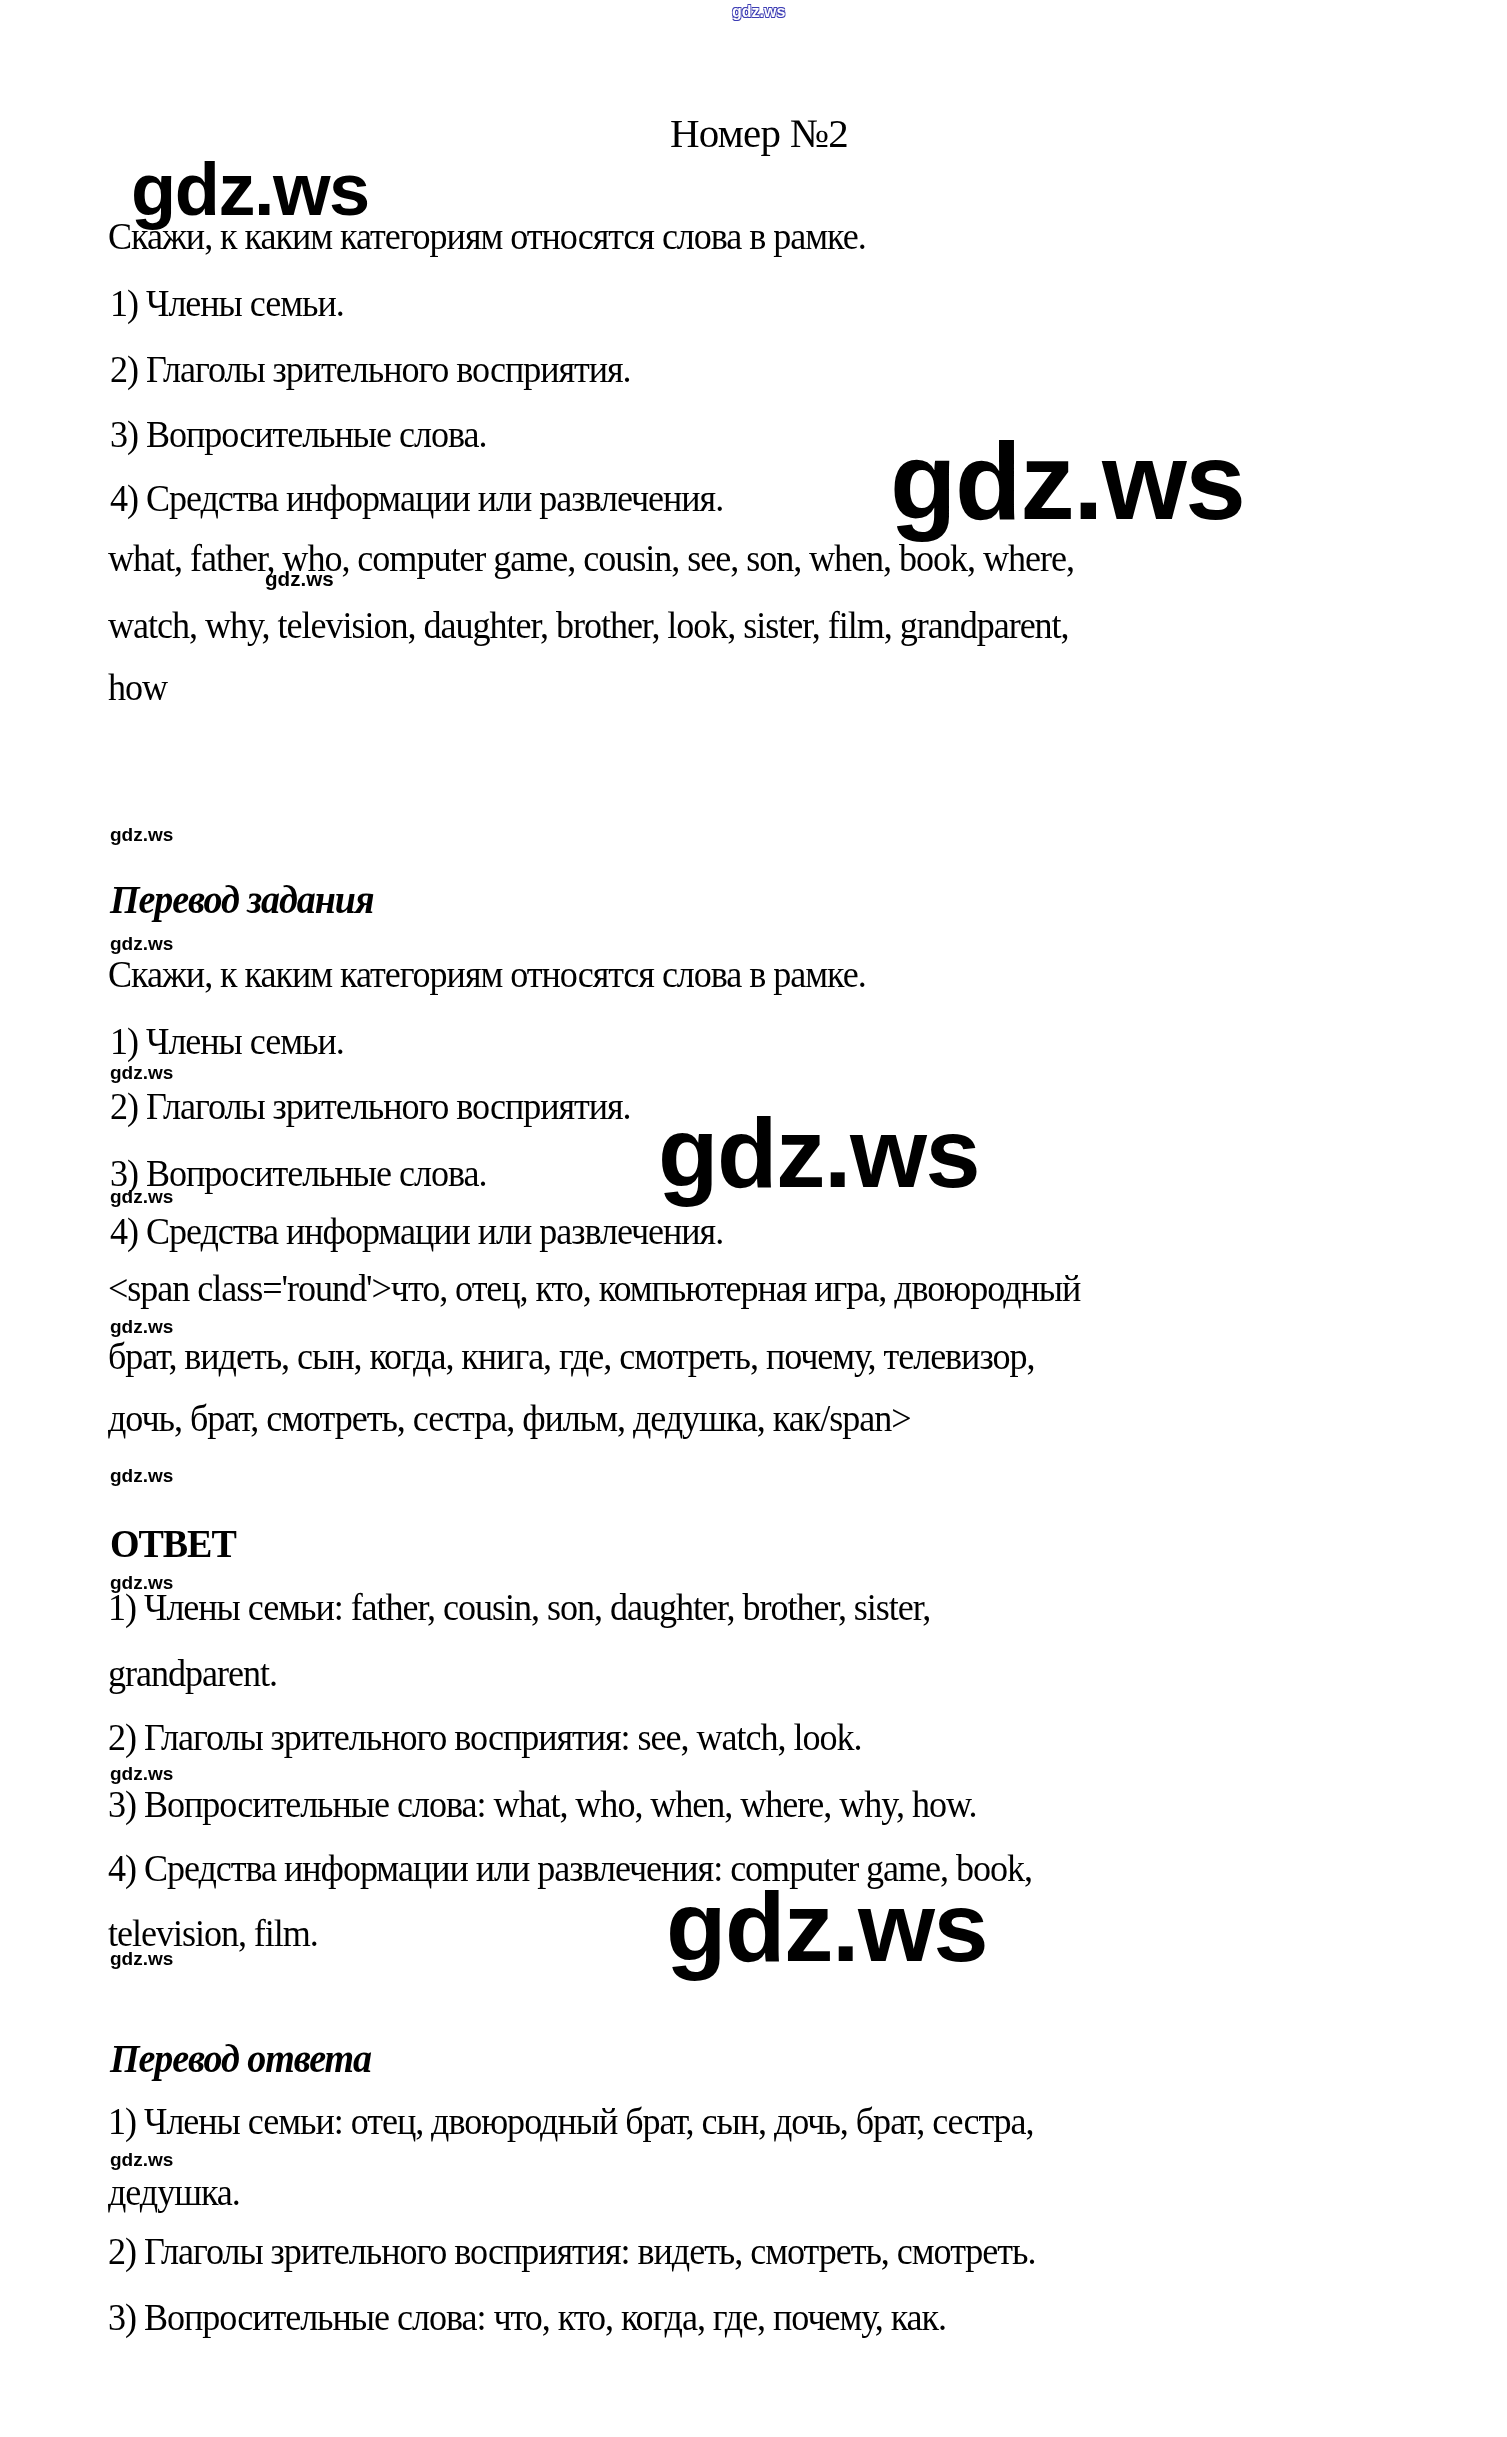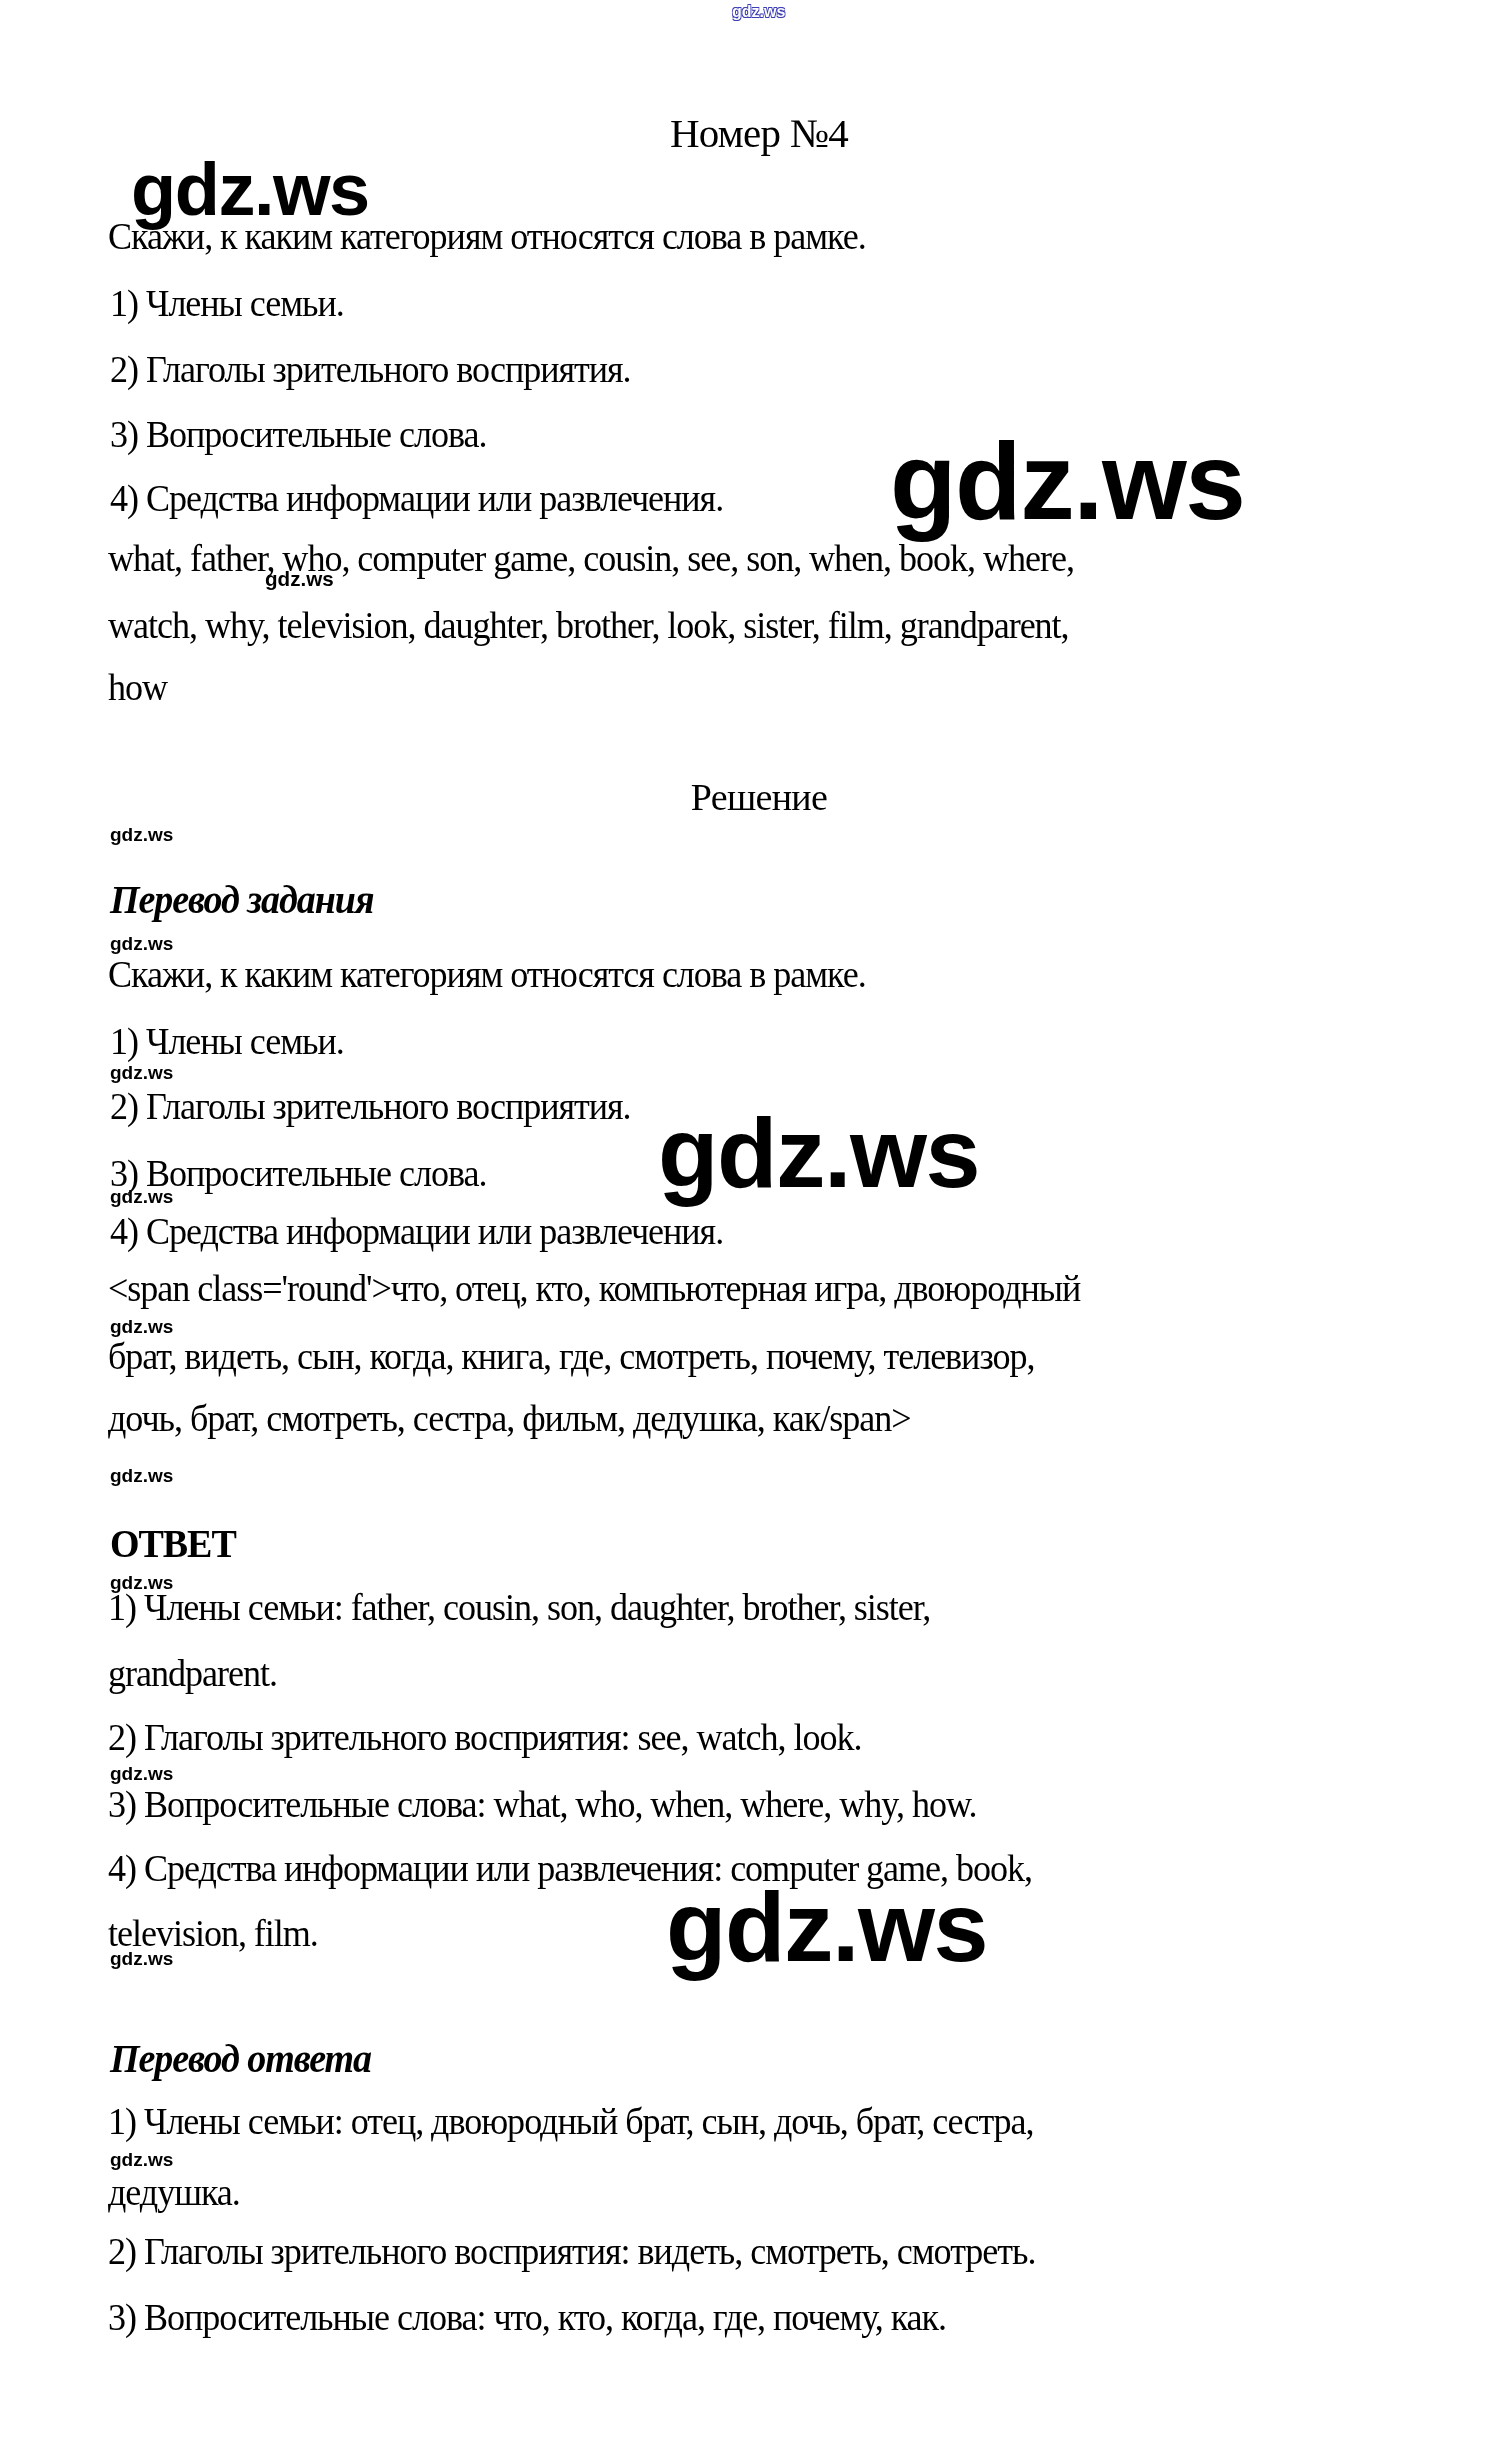--- a/index.html
+++ b/index.html
@@ -56,38 +56,37 @@
                  -0.7px 0.7px 0 #3c3cb4, 0.7px 0.7px 0 #3c3cb4;
   }
 </style>
 </head>
 <body>
 
 <div id="page">
 
   <div class="wm-blue" style="left:732px; top:4.4px;">gdz.ws</div>
 
-  <div class="center-line" style="top:110px;">Номер №4</div>
+  <div class="center-line" style="top:110px;">Номер №2</div>
 
   <div class="wm-big" style="left:131px; top:153px; font-size:74px;">gdz.ws</div>
 
   <div class="line" style="left:108px; top:215px;">Скажи, к каким категориям относятся слова в рамке.</div>
   <div class="line" style="left:110px; top:282px;">1) Члены семьи.</div>
   <div class="line" style="left:110px; top:348px;">2) Глаголы зрительного восприятия.</div>
   <div class="line" style="left:110px; top:413px;">3) Вопросительные слова.</div>
   <div class="line" style="left:110px; top:477px;">4) Средства информации или развлечения.</div>
 
   <div class="wm-big" style="left:890px; top:427px; font-size:109px;">gdz.ws</div>
 
   <div class="line" style="left:108px; top:537px;">what, father, who, computer game, cousin, see, son, when, book, where,</div>
   <div class="wm-sm" style="left:265px; top:569px; font-size:20.6px;">gdz.ws</div>
   <div class="line" style="left:108px; top:604px;">watch, why, television, daughter, brother, look, sister, film, grandparent,</div>
   <div class="line" style="left:108px; top:666px;">how</div>
 
-  <div class="center-line" style="top:776px; font-size:38px;">Решение</div>
   <div class="wm-sm" style="left:110px; top:825px;">gdz.ws</div>
 
   <div class="line h-bi" style="left:110px; top:877px; font-size:40px;">Перевод задания</div>
   <div class="wm-sm" style="left:110px; top:934px;">gdz.ws</div>
   <div class="line" style="left:108px; top:953px;">Скажи, к каким категориям относятся слова в рамке.</div>
   <div class="line" style="left:110px; top:1020px;">1) Члены семьи.</div>
   <div class="wm-sm" style="left:110px; top:1063px;">gdz.ws</div>
   <div class="line" style="left:110px; top:1085px;">2) Глаголы зрительного восприятия.</div>
 
   <div class="wm-big" style="left:658px; top:1103px; font-size:99px;">gdz.ws</div>

